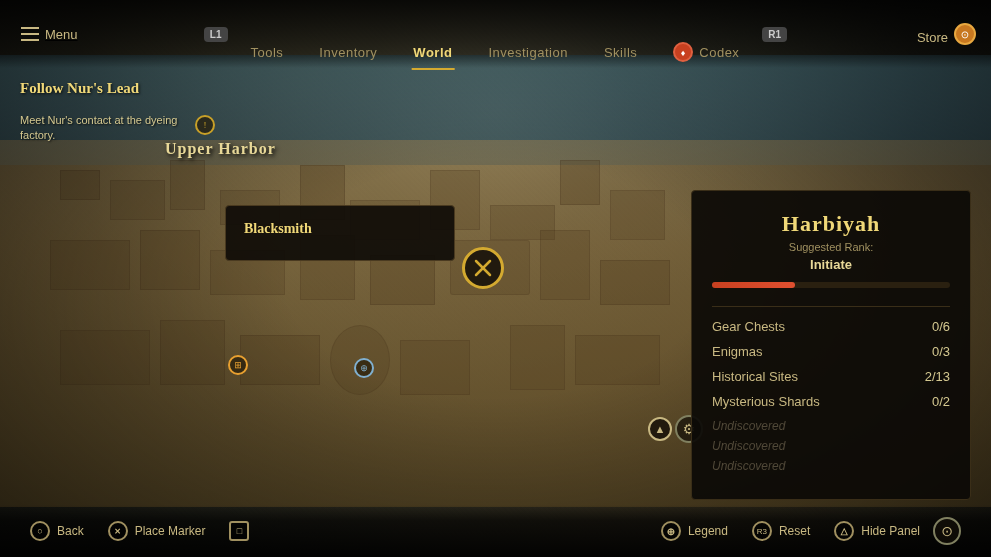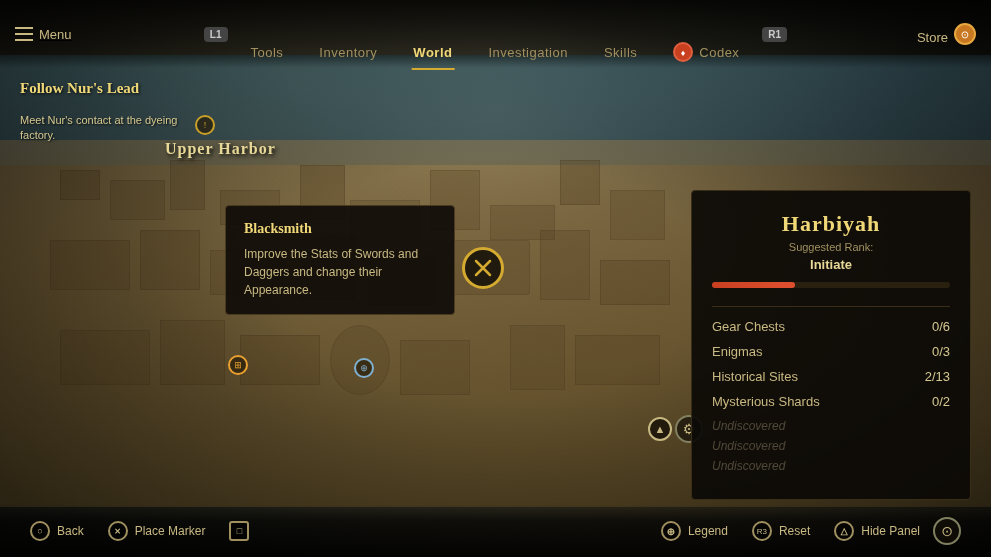--- a/index.html
+++ b/index.html
@@ -96,21 +96,21 @@
       height: 68px;
       display: flex;
       align-items: center;
       justify-content: center;
       background: linear-gradient(180deg, rgba(0,0,0,0.85) 0%, rgba(0,0,0,0.5) 80%, transparent 100%);
       z-index: 10;
     }
 
     .nav-left {
       position: absolute;
-      left: 15px;
+      left: 21px;
       display: flex;
       align-items: center;
       gap: 8px;
       text-decoration: underline;
     }
 
     .nav-right {
       position: absolute;
       right: 15px;
       display: flex;
@@ -608,21 +608,20 @@
     <svg width="20" height="20" viewBox="0 0 20 20">
       <line x1="3" y1="17" x2="17" y2="3" stroke="#d4aa30" stroke-width="2.5" stroke-linecap="round"></line>
       <line x1="3" y1="3" x2="17" y2="17" stroke="#d4aa30" stroke-width="2.5" stroke-linecap="round"></line>
       <circle cx="10" cy="10" r="2" fill="#d4aa30"></circle>
     </svg>
   </div>
 </div>
 
 <div id="blacksmith-tooltip">
   <div class="tooltip-title">Blacksmith</div>
-  <div class="tooltip-desc">Improve the Stats of Swords and Daggers and change their Appearance.</div>
 </div>
 
 <div id="harbiyah-panel">
   <div class="harbiyah-title">Harbiyah</div>
   <div class="harbiyah-subtitle">Suggested Rank:</div>
   <div class="harbiyah-rank">Initiate</div>
 
   <div class="rank-bar-bg">
     <div class="rank-bar-fill"></div>
   </div>

